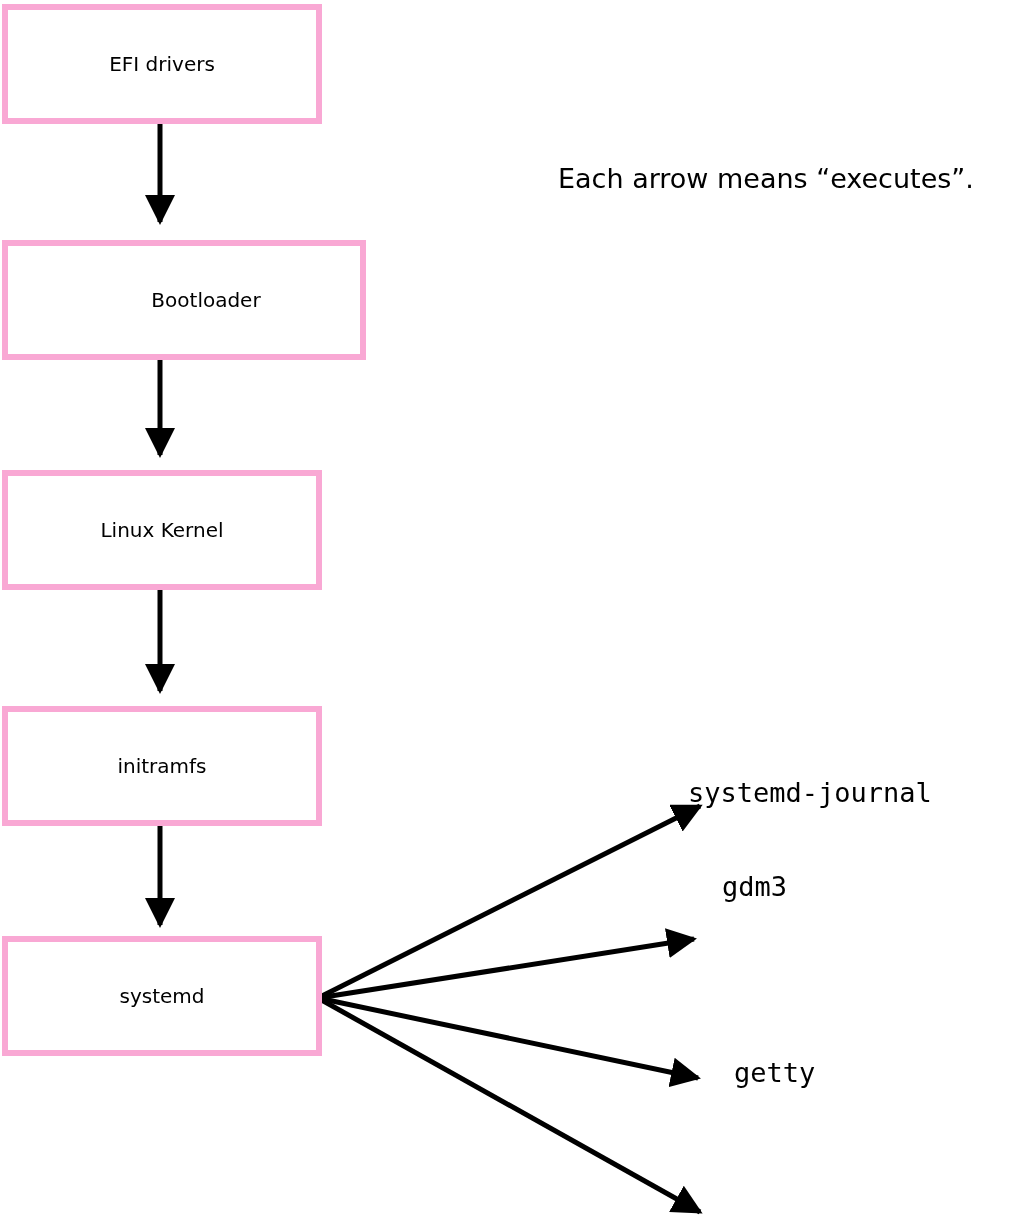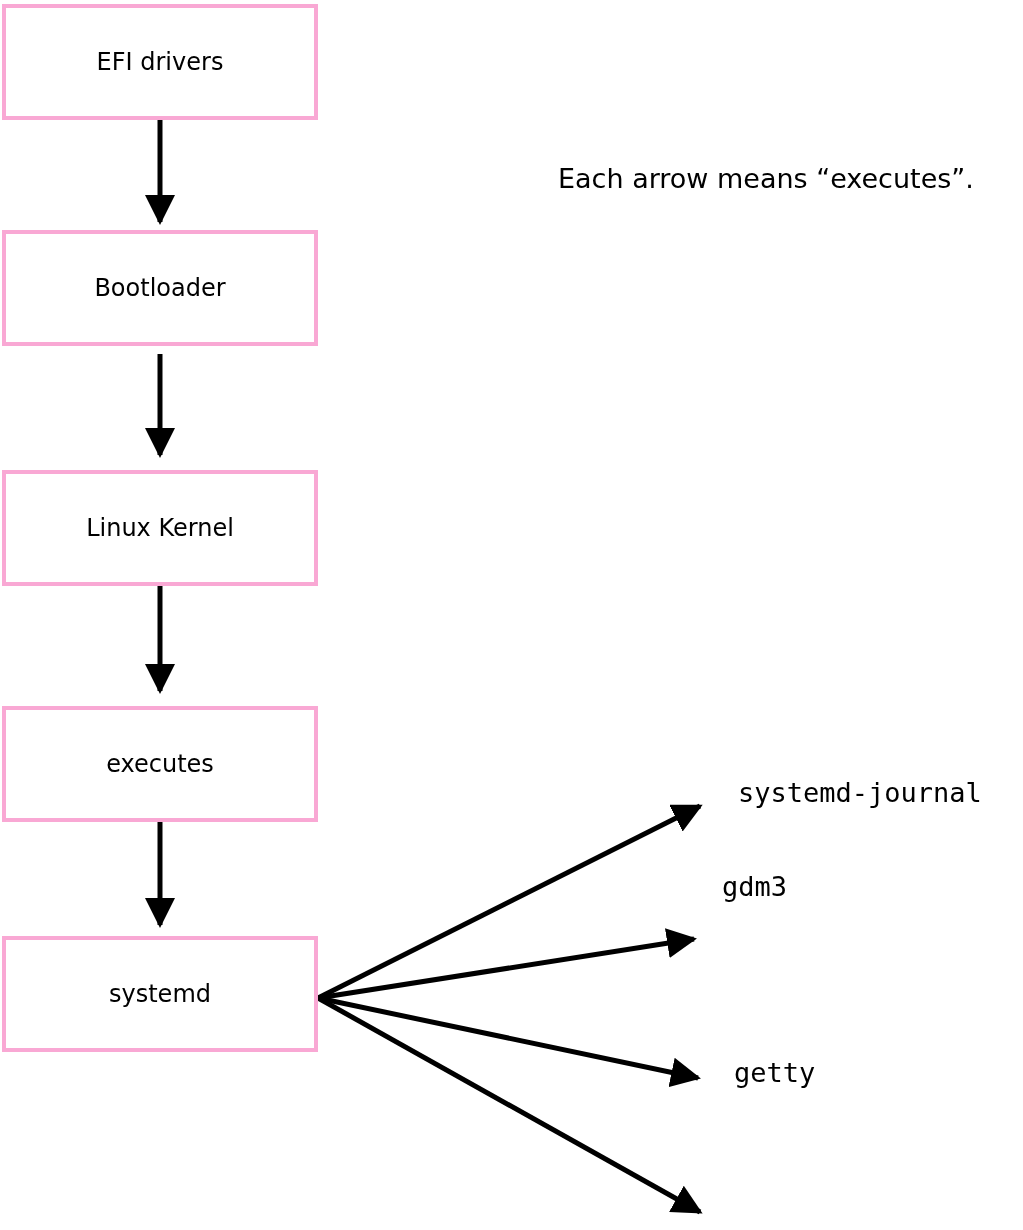--- a/index.html
+++ b/index.html
@@ -21,48 +21,48 @@
     left: 0;
     top: 0;
     width: 1023px;
     height: 1230px;
   }
   .box {
     position: absolute;
     left: 2px;
     width: 308px;
     height: 108px;
-    border: 4px solid #f9a8d4;
+    border: 6px solid #f9a8d4;
     background: #ffffff;
     display: flex;
     align-items: center;
     justify-content: center;
-    font-size: 24px;
+    font-size: 20px;
     line-height: 1;
   }
   .box-1 { top: 4px; }
-  .box-2 { top: 230px; }
+  .box-2 { top: 240px; padding-left: 44px; }
   .box-3 { top: 470px; }
   .box-4 { top: 706px; }
   .box-5 { top: 936px; }
   .note {
     position: absolute;
     left: 558px;
     top: 163px;
     width: 470px;
     font-size: 27px;
     white-space: nowrap;
   }
   .spawn-label {
     position: absolute;
     font-family: "DejaVu Sans Mono", monospace;
     font-size: 27px;
     white-space: nowrap;
   }
-  .spawn-1 { left: 738px; top: 777px; }
+  .spawn-1 { left: 688px; top: 777px; }
   .spawn-2 { left: 722px; top: 871px; }
   .spawn-3 { left: 722px; top: 1057px; margin-left: 12px; }
   .spawn-4 { left: 711px; top: 1255px; }
 </style>
 </head>
 <body>
 
 <div class="canvas">
 
   <svg class="arrows-layer" viewBox="0 0 1023 1230" xmlns="http://www.w3.org/2000/svg" aria-hidden="true">
@@ -85,21 +85,21 @@
   <div class="box box-1">
     <span>EFI drivers</span>
   </div>
   <div class="box box-2">
     <span>Bootloader</span>
   </div>
   <div class="box box-3">
     <span>Linux Kernel</span>
   </div>
   <div class="box box-4">
-    <span>executes</span>
+    <span>initramfs</span>
   </div>
   <div class="box box-5">
     <span>systemd</span>
   </div>
 
   <div class="note">Each arrow means “executes”.</div>
 
   <div class="spawn-label spawn-1">systemd-journal</div>
   <div class="spawn-label spawn-2">gdm3</div>
   <div class="spawn-label spawn-3">getty</div>

